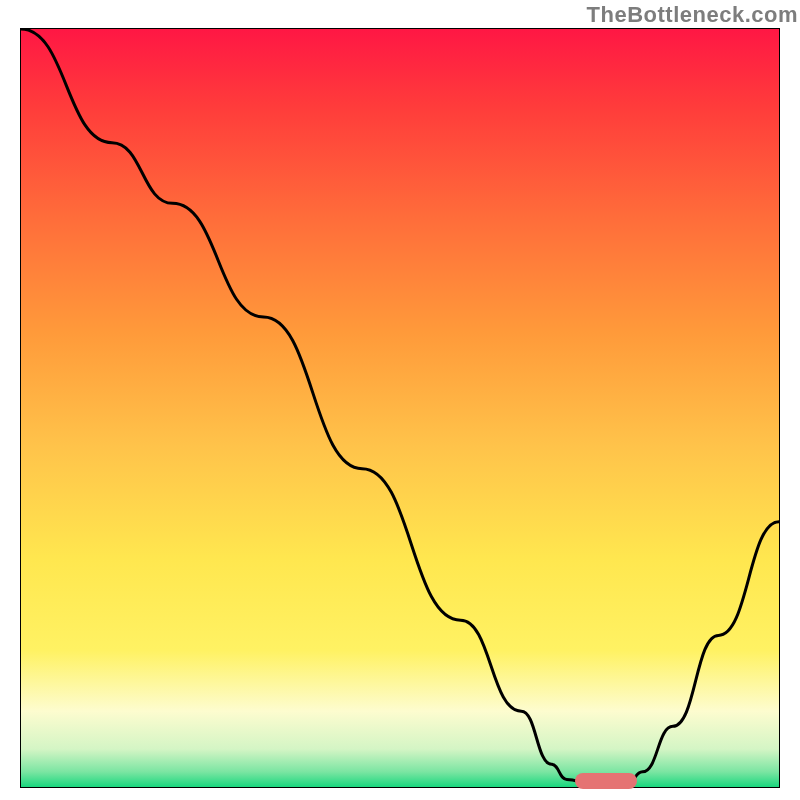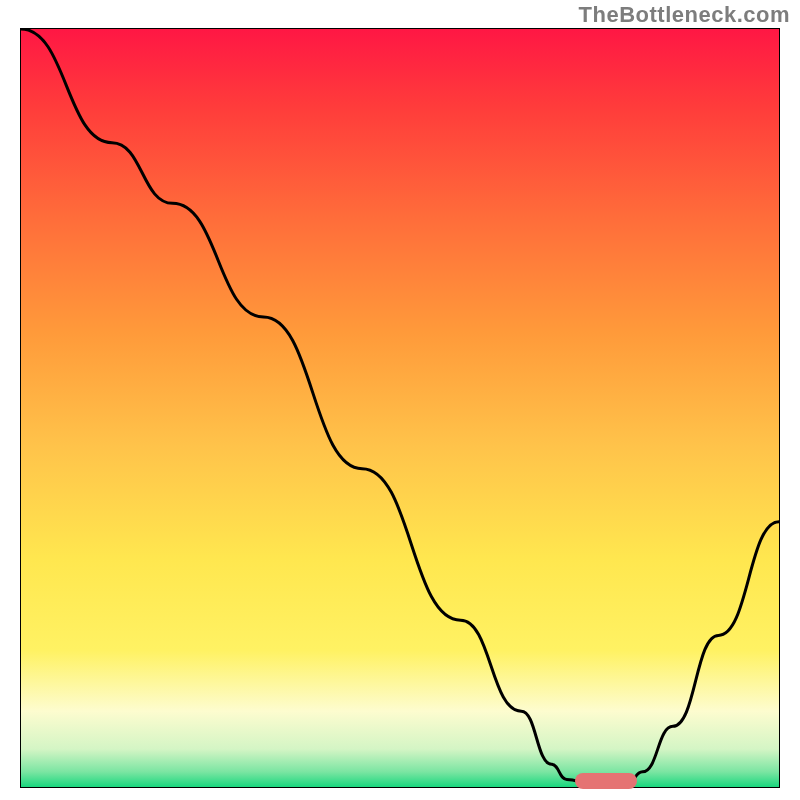--- a/index.html
+++ b/index.html
@@ -6,21 +6,21 @@
   body {
     width: 800px;
     height: 800px;
     background: #ffffff;
     position: relative;
     font-family: Arial, sans-serif;
   }
   .watermark {
     position: absolute;
     top: 2px;
-    right: 10px;
+    right: 2px;
     font-size: 22px;
     font-weight: bold;
     color: #7d7d7d;
     letter-spacing: 0.5px;
   }
   .plot-area {
     position: absolute;
     left: 20px;
     top: 28px;
     width: 760px;

